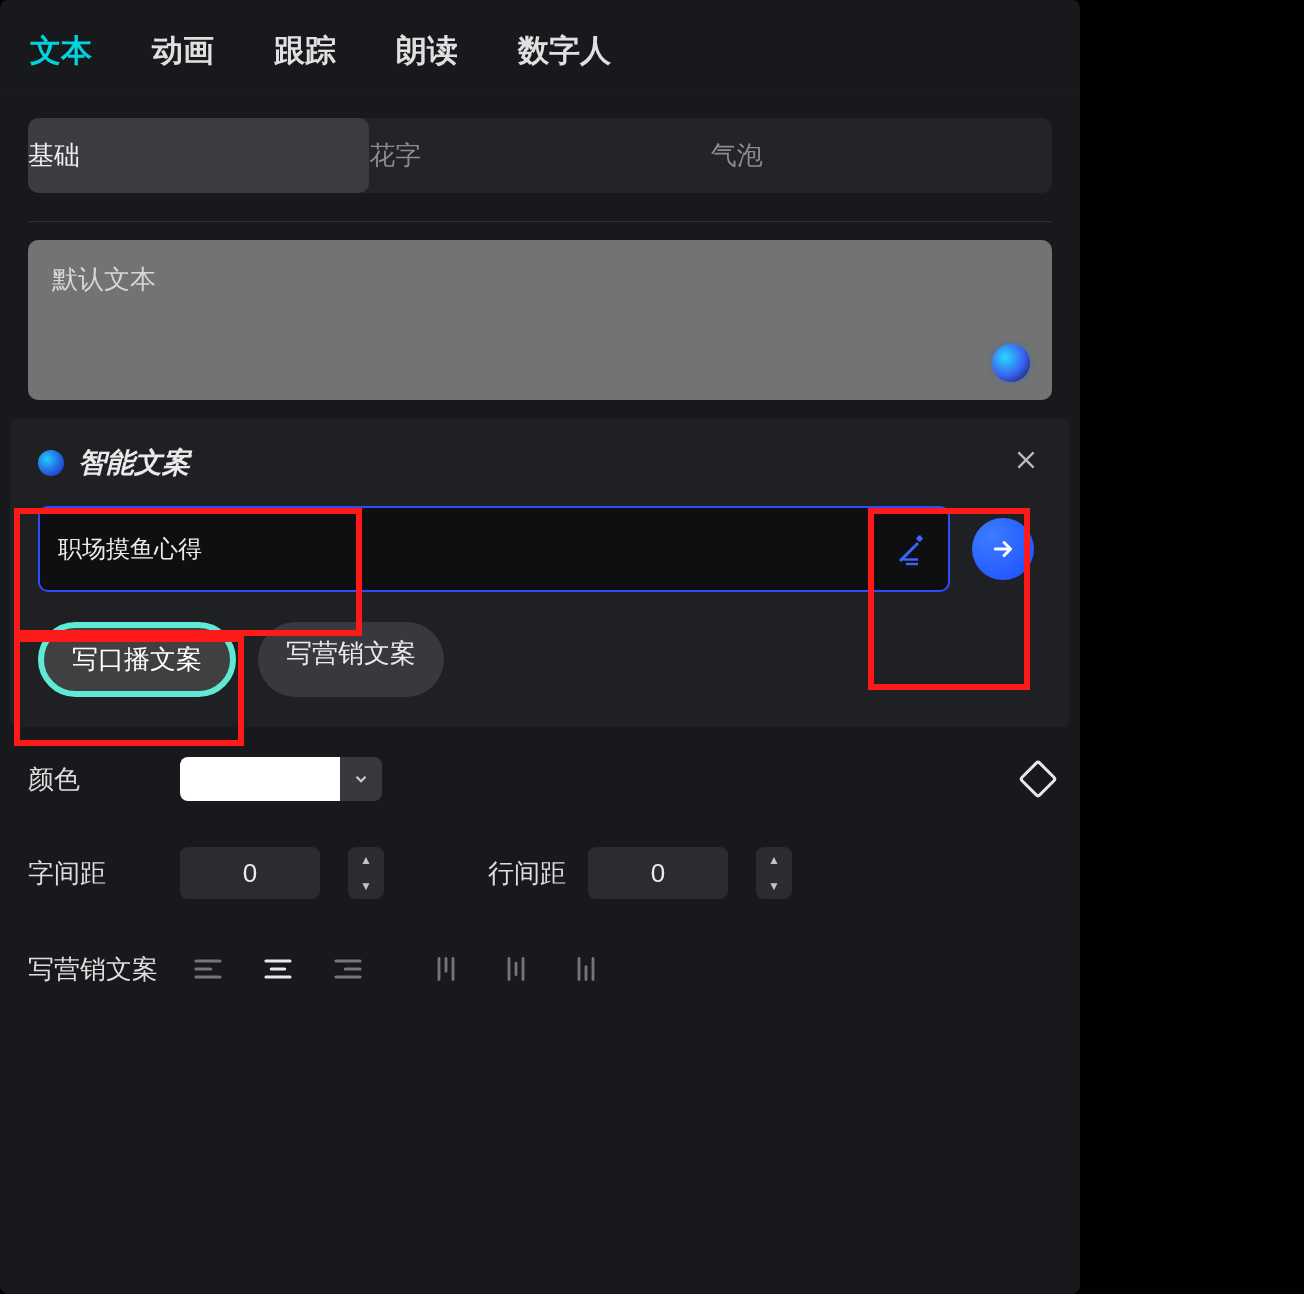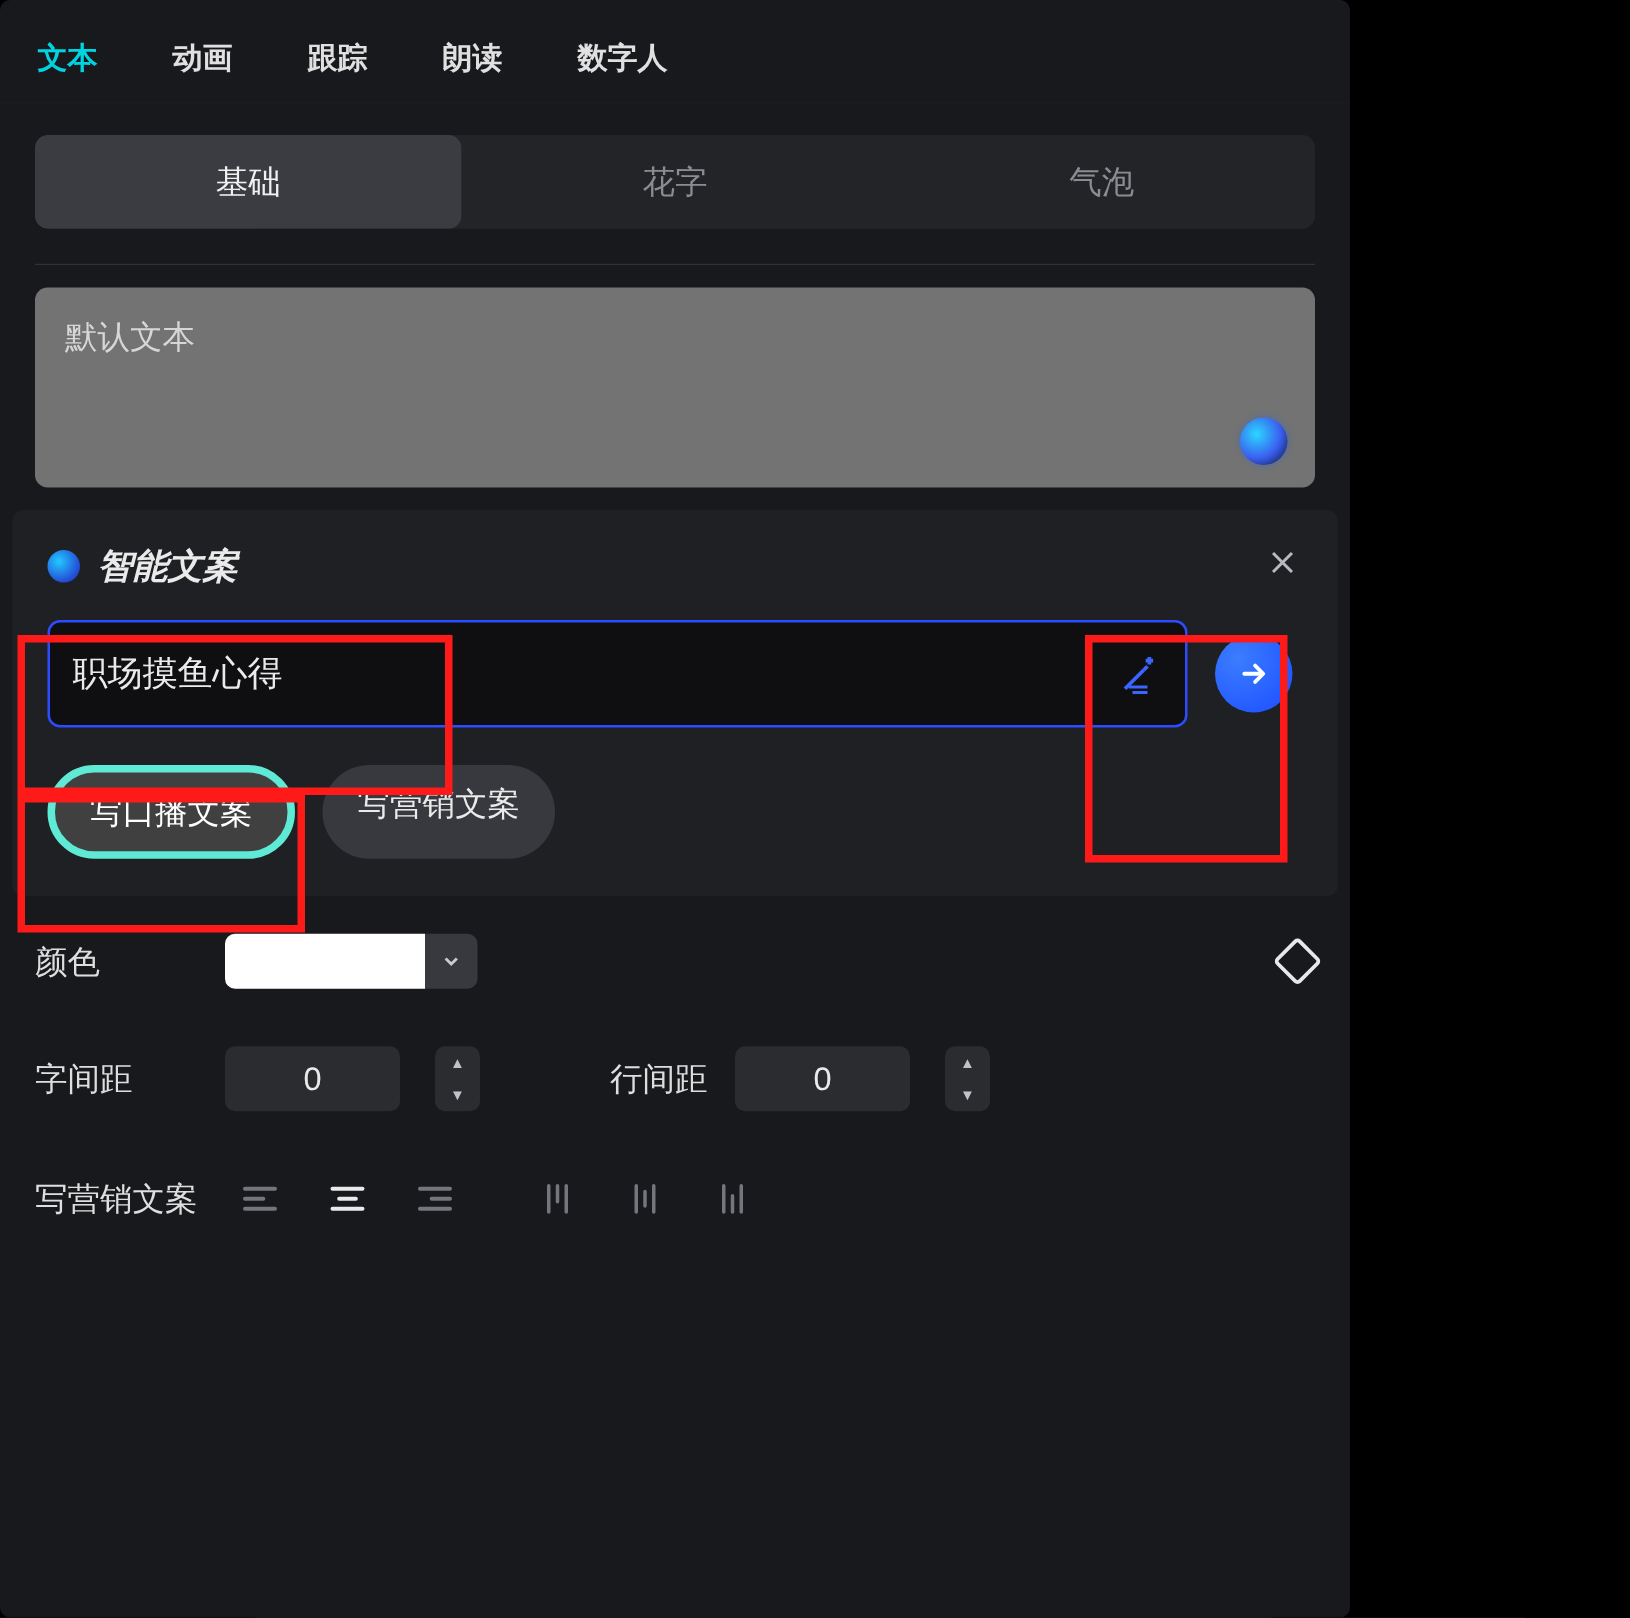--- a/index.html
+++ b/index.html
@@ -20,37 +20,36 @@
     position: relative;
   }
   
   .top-tabs {
     display: flex;
     gap: 60px;
     padding: 30px 30px 20px 30px;
     border-bottom: 1px solid rgba(255,255,255,0.02);
   }
   .top-tab {
-    font-size: 24px;
+    font-size: 31px;
     font-weight: 600;
     color: #e0e0e0;
     cursor: pointer;
   }
   .top-tab.active { color: #00d4e0; }
   
   .sub-tabs {
     display: flex;
     margin: 25px 28px 0 28px;
     background: #232428;
     border-radius: 10px;
     overflow: hidden;
   }
   .sub-tab {
     flex: 1;
-    text-align: center;
     font-size: 26px;
     padding: 20px 0;
     color: #8a8c92;
     cursor: pointer;
   }
   .sub-tab.active {
     background: #3a3c42;
     color: #f0f0f0;
     border-radius: 10px;
   }
@@ -134,21 +133,21 @@
     padding: 0 18px;
     height: 86px;
     position: relative;
   }
   .ai-input {
     flex: 1;
     background: transparent;
     border: none;
     outline: none;
     color: #eaeaea;
-    font-size: 28px;
+    font-size: 24px;
   }
   .wand-icon {
     margin-left: 8px;
     width: 36px;
     height: 36px;
     color: #3560ff;
     display: flex;
     align-items: center;
     justify-content: center;
   }

